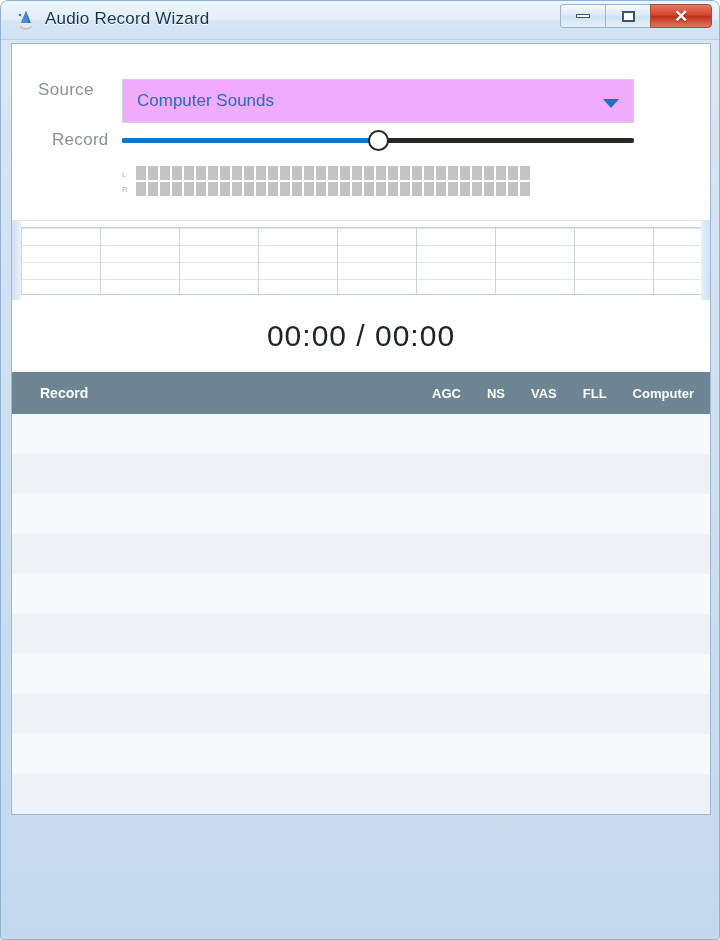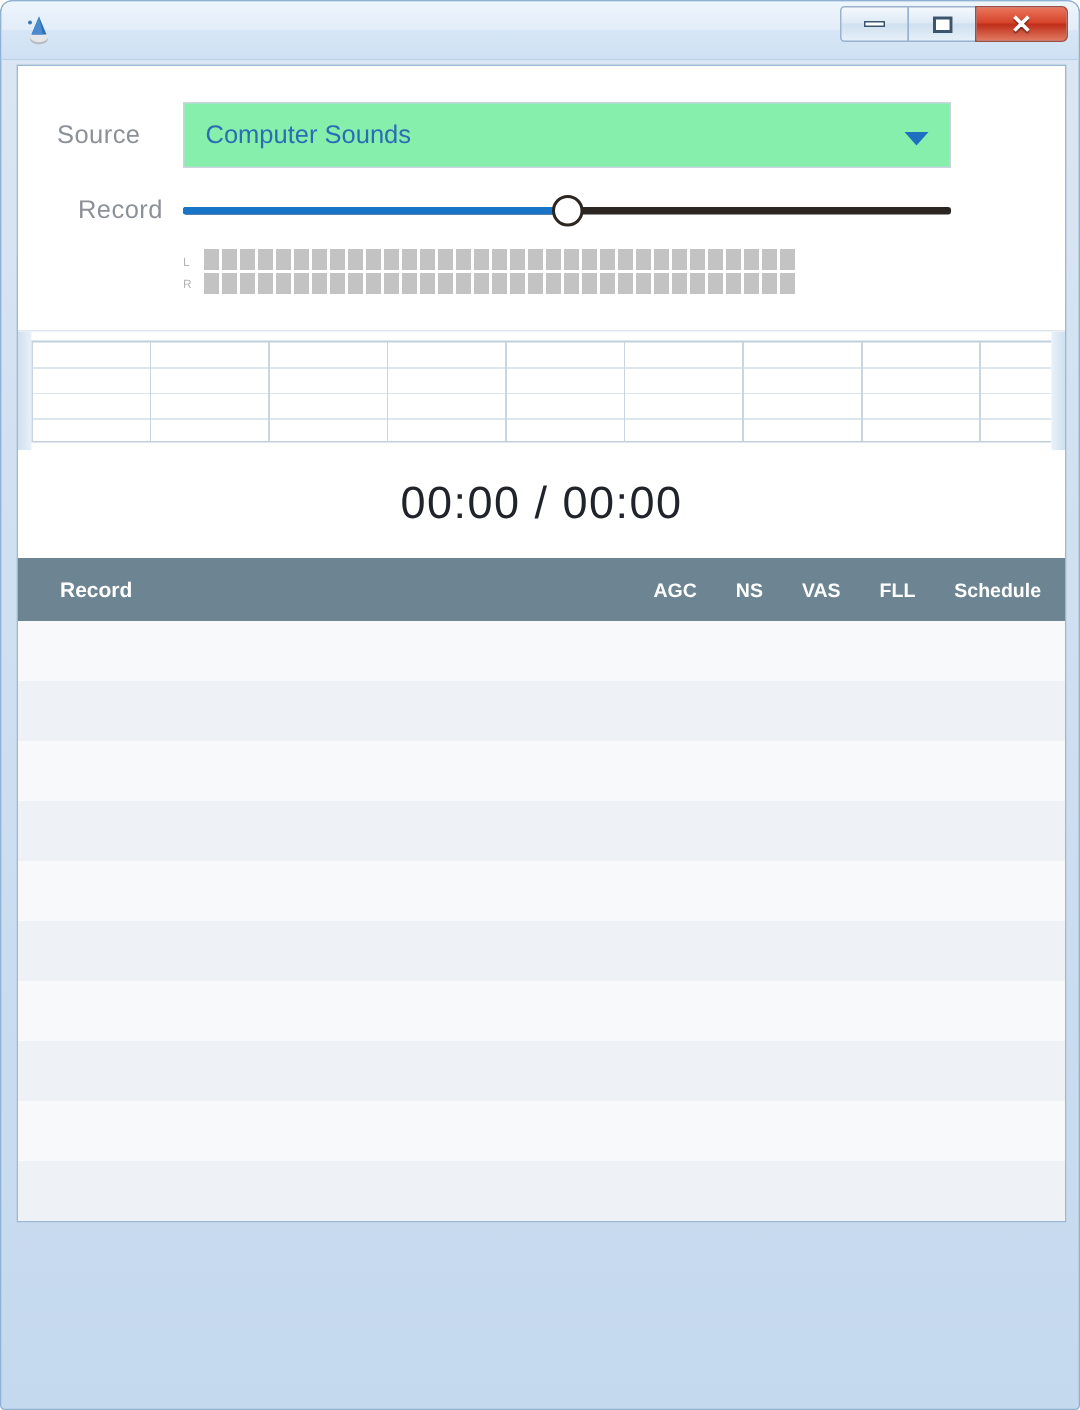--- a/index.html
+++ b/index.html
@@ -60,22 +60,22 @@
     overflow: hidden;
   }
   .topsection { position: absolute; left:0; top:0; width: 100%; height: 176px; background: #fff; }
 
   .row-source { position: absolute; left: 0; top: 24px; width: 100%; height: 44px; }
   .lbl {
     position: absolute; font-size: 17px; color: #8c9097; letter-spacing: .3px;
   }
   .lbl-source { left: 26px; top: 12px; }
   .combo {
-    position: absolute; left: 110px; top: 0; width: 512px; height: 44px;
-    border: 1px solid #c9d4de; background: #86efac; box-sizing: border-box;
+    position: absolute; left: 110px; top: 11px; width: 512px; height: 44px;
+    border: 1px solid #c9d4de; background: #f0abfc; box-sizing: border-box;
   }
   .combo-text {
     position: absolute; left: 14px; top: 11px; font-size: 17px; color: #2a6db5;
   }
   .combo-arrow {
     position: absolute; right: 14px; top: 19px;
     width: 0; height: 0;
     border-left: 8px solid transparent; border-right: 8px solid transparent;
     border-top: 9px solid #1f6fc0;
   }
@@ -222,20 +222,21 @@
 <div class="window">
 
   <div class="titlebar">
     <svg class="title-icon" viewBox="0 0 22 22">
       <ellipse cx="11" cy="17" rx="6" ry="3.6" fill="#b9bcc0"></ellipse>
       <ellipse cx="11" cy="15.5" rx="6" ry="3.6" fill="#e4e6e9"></ellipse>
       <path d="M11 2 L16 14 L6 14 Z" fill="#2f6fb5"></path>
       <path d="M11 2 L13.5 14 L6 14 Z" fill="#4a8bd0"></path>
       <circle cx="5" cy="6" r="1.3" fill="#3b79bd"></circle>
     </svg>
+    <div class="title-text">Audio Record Wizard</div>
     <div class="winbtns">
       <div class="wbtn first">
         <span class="glyph-min"></span>
       </div>
       <div class="wbtn">
         <span class="glyph-max"></span>
       </div>
       <div class="wbtn close">
         <span class="glyph-close">✕</span>
       </div>
@@ -351,21 +352,21 @@
       <div class="time-text">00:00 / 00:00</div>
     </div>
 
     <div class="statusbar">
       <div class="status-ready">Record</div>
       <div class="status-toggles" id="toggles">
           <div class="toggle">AGC</div>
           <div class="toggle">NS</div>
           <div class="toggle">VAS</div>
           <div class="toggle">FLL</div>
-          <div class="toggle">Schedule</div>
+          <div class="toggle">Computer</div>
         </div>
     </div>
 
     <div class="filelist" id="filelist">
         <div class="frow odd"></div>
         <div class="frow even"></div>
         <div class="frow odd"></div>
         <div class="frow even"></div>
         <div class="frow odd"></div>
         <div class="frow even"></div>

